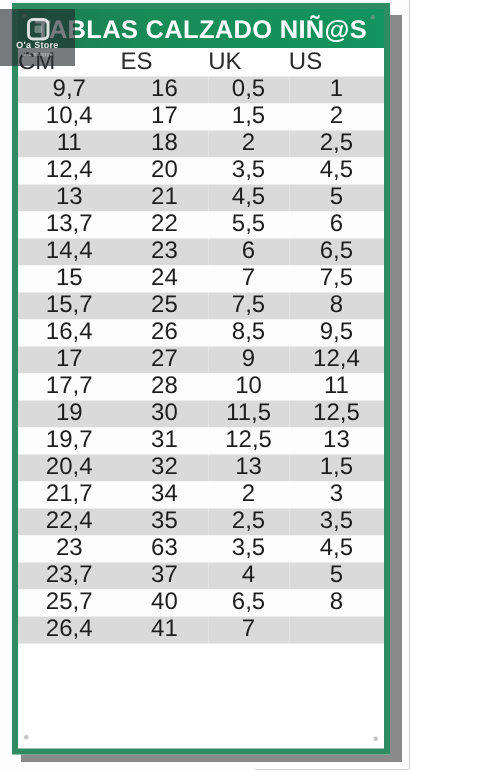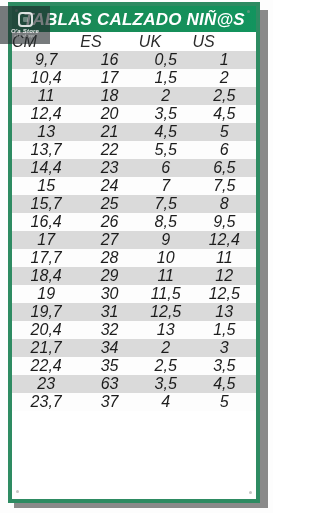--- a/index.html
+++ b/index.html
@@ -10,21 +10,20 @@
     overflow: hidden;
     background: #ffffff;
     font-family: "Liberation Sans", sans-serif;
   }
 
   #app {
     position: relative;
     width: 273px;
     height: 513px;
     background: #000000;
-    font-style: italic;
   }
 
   
   .page-backdrop {
     position: absolute;
     left: 0; top: 0;
     width: 273px; height: 513px;
     background: #fdfdfd;
   }
 
@@ -263,26 +262,20 @@
             <td>9</td>
             <td>12,4</td>
           </tr>
           <tr>
             <td>17,7</td>
             <td>28</td>
             <td>10</td>
             <td>11</td>
           </tr>
           <tr>
-            <td>18,4</td>
-            <td>29</td>
-            <td>11</td>
-            <td>12</td>
-          </tr>
-          <tr>
             <td>19</td>
             <td>30</td>
             <td>11,5</td>
             <td>12,5</td>
           </tr>
           <tr>
             <td>19,7</td>
             <td>31</td>
             <td>12,5</td>
             <td>13</td>
@@ -309,20 +302,32 @@
             <td>23</td>
             <td>63</td>
             <td>3,5</td>
             <td>4,5</td>
           </tr>
           <tr>
             <td>23,7</td>
             <td>37</td>
             <td>4</td>
             <td>5</td>
+          </tr>
+          <tr>
+            <td>25,7</td>
+            <td>40</td>
+            <td>6,5</td>
+            <td>8</td>
+          </tr>
+          <tr>
+            <td>26,4</td>
+            <td>41</td>
+            <td>7</td>
+            <td></td>
           </tr>
         </tbody>
     </table>
 
     <div class="speck tl"></div>
     <div class="speck tr"></div>
     <div class="speck bl"></div>
     <div class="speck br"></div>
   </div>
 

